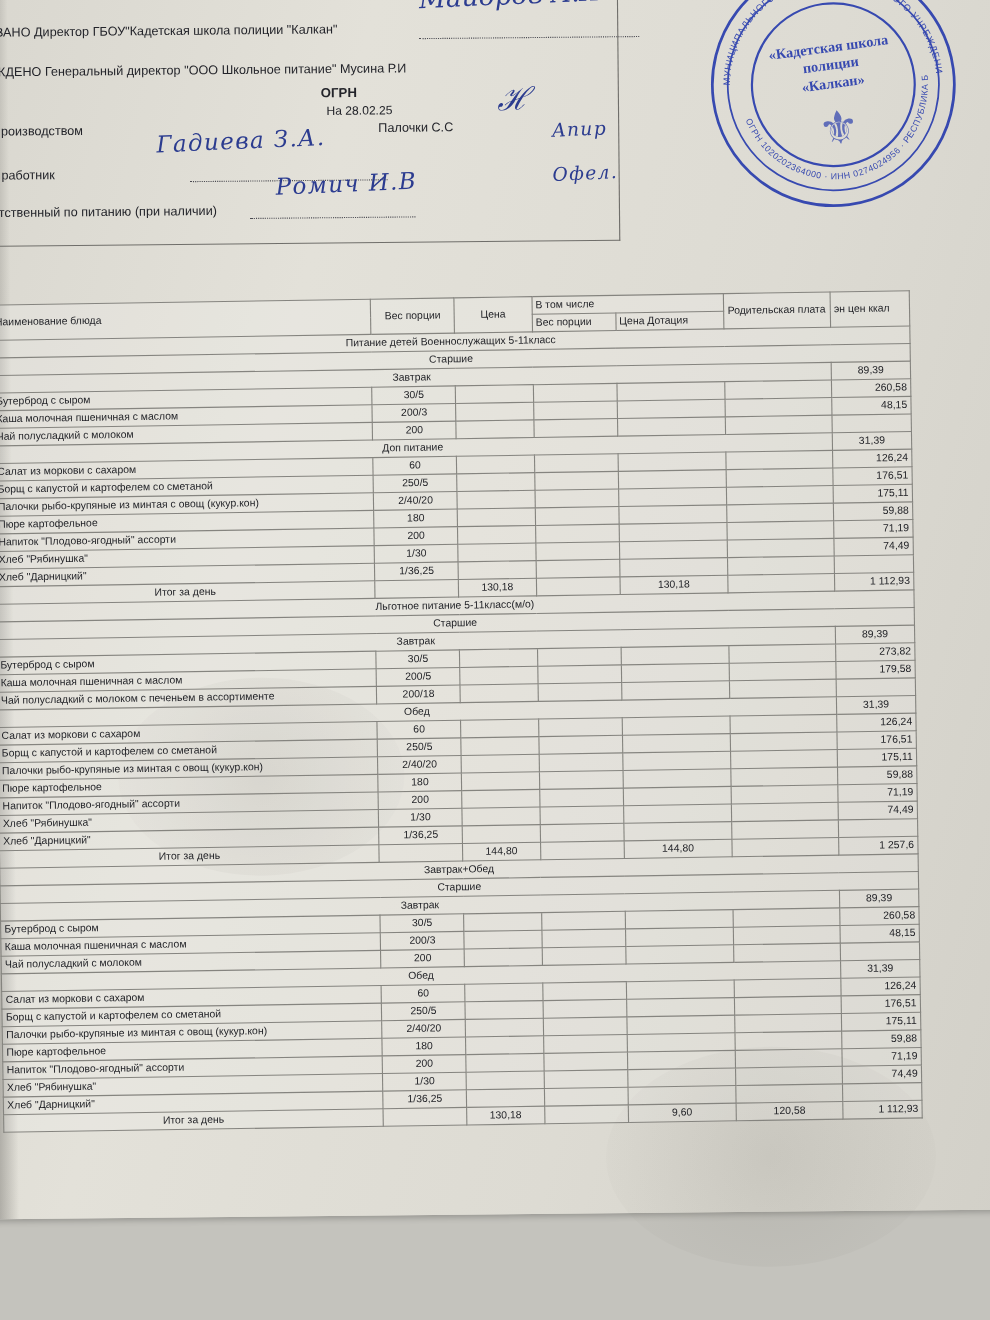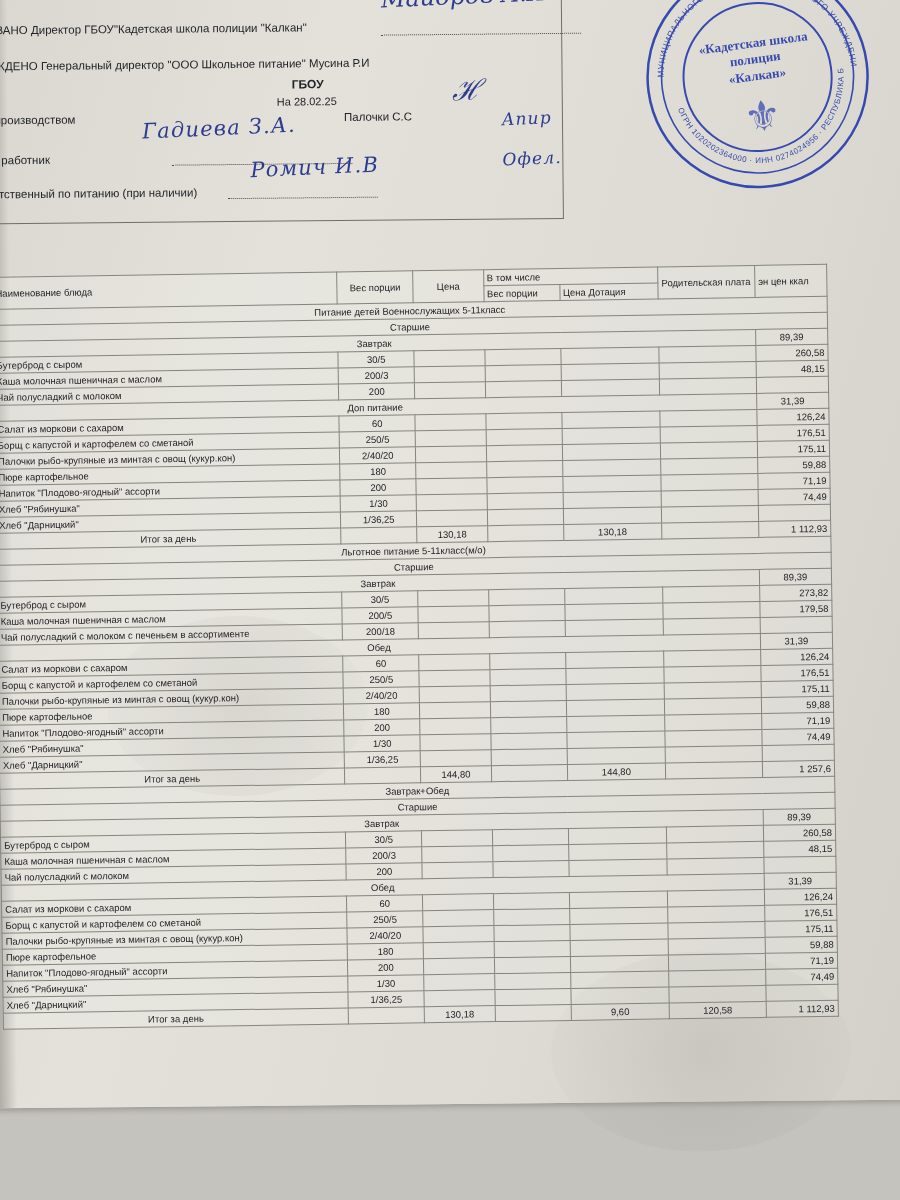--- a/index.html
+++ b/index.html
@@ -80,20 +80,21 @@
   .center-title {
     position: absolute;
     font-size: 12px;
     font-weight: bold;
     color: #23242a;
   }
   .center-sub {
     position: absolute;
     font-size: 11px;
     color: #23242a;
+    margin-left: 20px;
   }
   .hdr-box {
     position: absolute;
     left: -30px;
     top: 16px;
     width: 610px;
     height: 228px;
     border: 1px solid #6f6e6a;
     border-left: none;
   }
@@ -197,21 +198,21 @@
     <div class="blotch" style="left:560px;top:980px;width:300px;height:200px;"></div>
 
     <div class="hdr-box"></div>
 
     <div class="hdr">
       <div class="hdr-row" style="left:-20px; top:22px;">АСОВАНО   Директор ГБОУ"Кадетская школа полиции "Калкан"</div>
       <div class="hdr-line" style="left:390px; top:36px; width:200px;"></div>
 
       <div class="hdr-row" style="left:-20px; top:58px;">ВЕРЖДЕНО   Генеральный директор "ООО Школьное питание" Мусина Р.И</div>
 
-      <div class="center-title" style="left:300px; top:78px;">ГБОУ</div>
+      <div class="center-title" style="left:300px; top:78px;">ОГРН</div>
       <div class="center-sub" style="left:285px; top:96px;">На 28.02.25</div>
 
       <div class="hdr-row" style="left:-20px; top:112px;">Зав производством</div>
       <div class="hdr-row" style="left:352px; top:112px;">Палочки С.С</div>
 
       <div class="hdr-row" style="left:-20px; top:152px;">Мед. работник</div>
       <div class="hdr-line" style="left:180px; top:164px; width:180px;"></div>
 
       <div class="hdr-row" style="left:-20px; top:186px;">Ответственный по питанию (при наличии)</div>
       <div class="hdr-line" style="left:235px; top:198px; width:150px;"></div>

